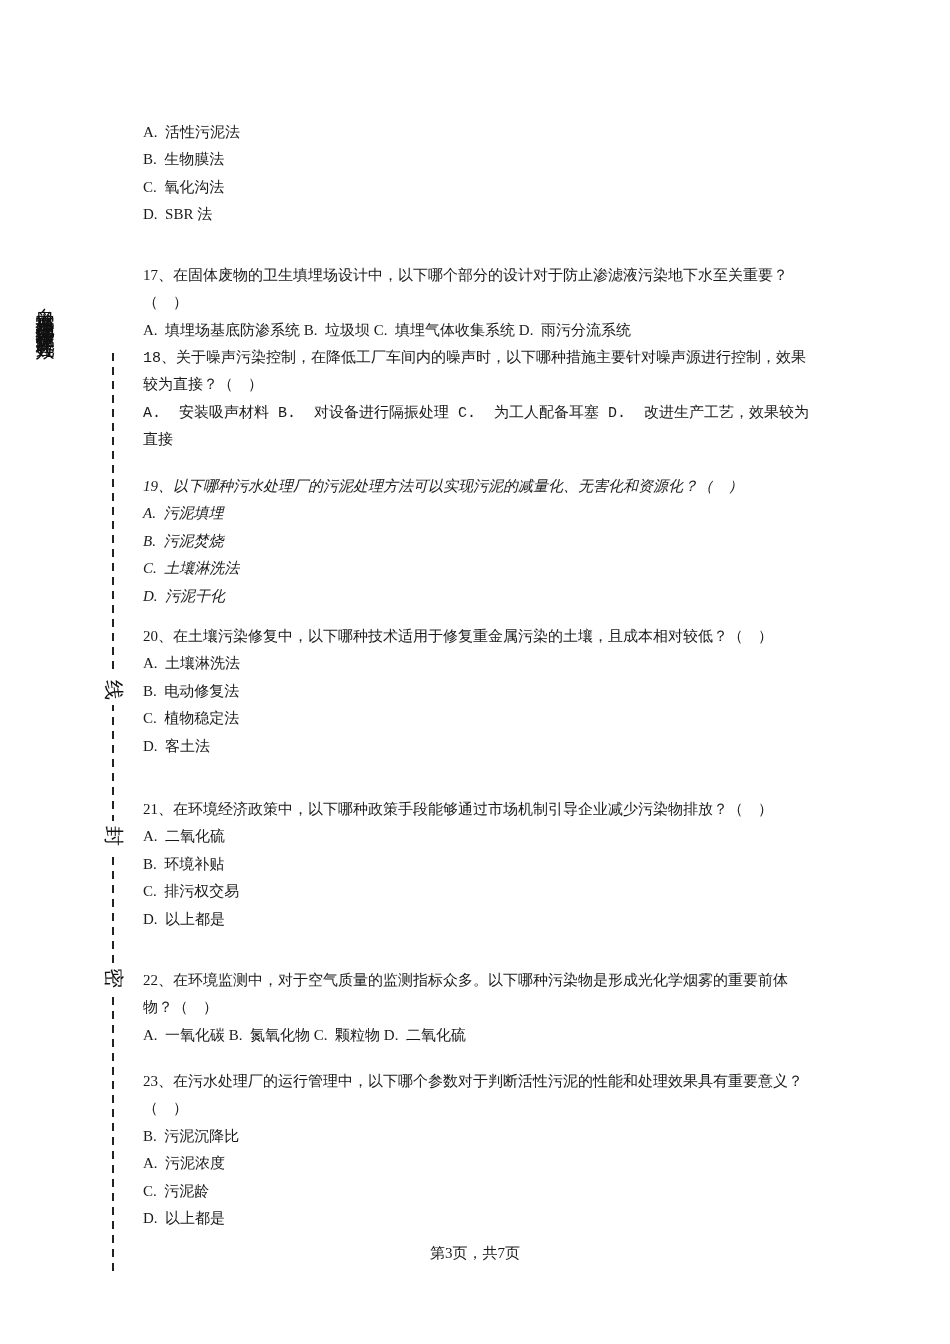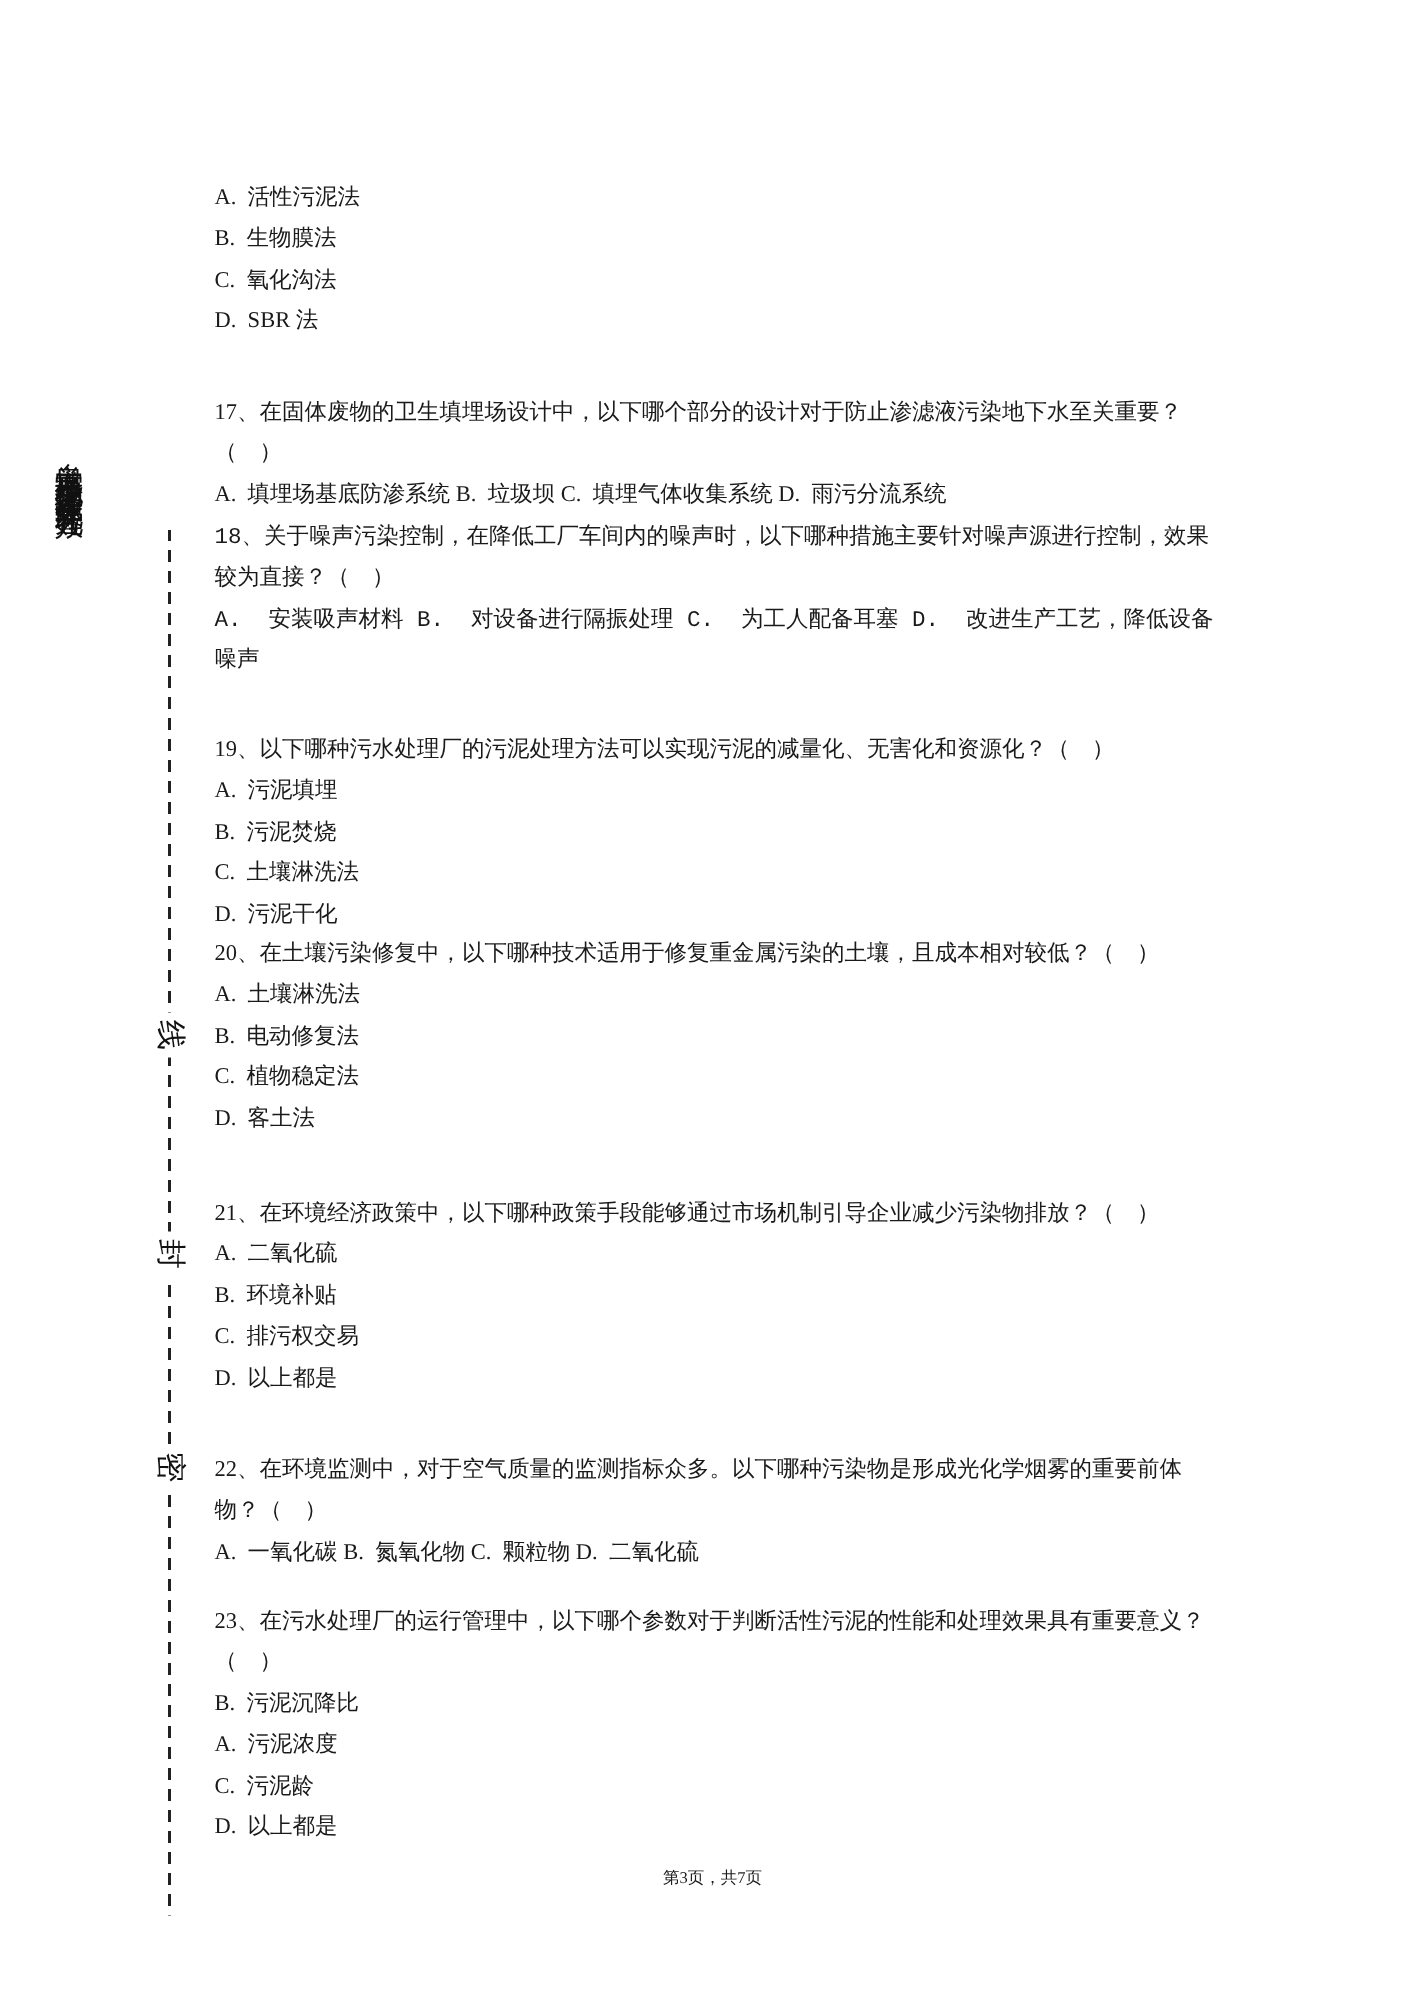--- a/index.html
+++ b/index.html
@@ -36,29 +36,29 @@
   
   .qblock {
     position: absolute; left: 143px; width: 670px;
     font-size: 15px; line-height: 27.4px;
   }
   .qline { white-space: pre-wrap; }
 
   #blk-0 { top: 119px; }
   #blk-1 { top: 247px; margin-top: 15px; }
   #blk-2 { top: 345px; font-family: Liberation Mono, monospace; }
-  #blk-3 { top: 487px; }
+  #blk-3 { top: 473px; font-style: italic; }
   #blk-4 { top: 623px; }
   #blk-5 { top: 796px; }
   #blk-6 { top: 967px; }
   #blk-7 { top: 1068px; }
 
   .footer {
     position: absolute; top: 1244px; left: 0; width: 950px;
-    text-align: center; font-size: 11px; color: #1a1a1a;
+    text-align: center; font-size: 15px; color: #1a1a1a;
   }
 </style>
 </head>
 <body>
 
 <div class="page">
 
   <div class="notice">自觉遵守考场纪律如考试作弊此答卷无效</div>
 
   <div class="seal-line"></div>
@@ -73,21 +73,21 @@
     <div class="qline">D.  SBR 法</div>
   </div>
 
   <div class="qblock" id="blk-1">
     <div class="qline">17、在固体废物的卫生填埋场设计中，以下哪个部分的设计对于防止渗滤液污染地下水至关重要？（　）</div>
     <div class="qline">A.  填埋场基底防渗系统 B.  垃圾坝 C.  填埋气体收集系统 D.  雨污分流系统</div>
   </div>
 
   <div class="qblock" id="blk-2">
     <div class="qline">18、关于噪声污染控制，在降低工厂车间内的噪声时，以下哪种措施主要针对噪声源进行控制，效果较为直接？（　）</div>
-    <div class="qline">A.  安装吸声材料 B.  对设备进行隔振处理 C.  为工人配备耳塞 D.  改进生产工艺，降低设备噪声</div>
+    <div class="qline">A.  安装吸声材料 B.  对设备进行隔振处理 C.  为工人配备耳塞 D.  改进生产工艺，效果较为直接</div>
   </div>
 
   <div class="qblock" id="blk-3">
     <div class="qline">19、以下哪种污水处理厂的污泥处理方法可以实现污泥的减量化、无害化和资源化？（　）</div>
     <div class="qline">A.  污泥填埋</div>
     <div class="qline">B.  污泥焚烧</div>
     <div class="qline">C.  土壤淋洗法</div>
     <div class="qline">D.  污泥干化</div>
   </div>
 

